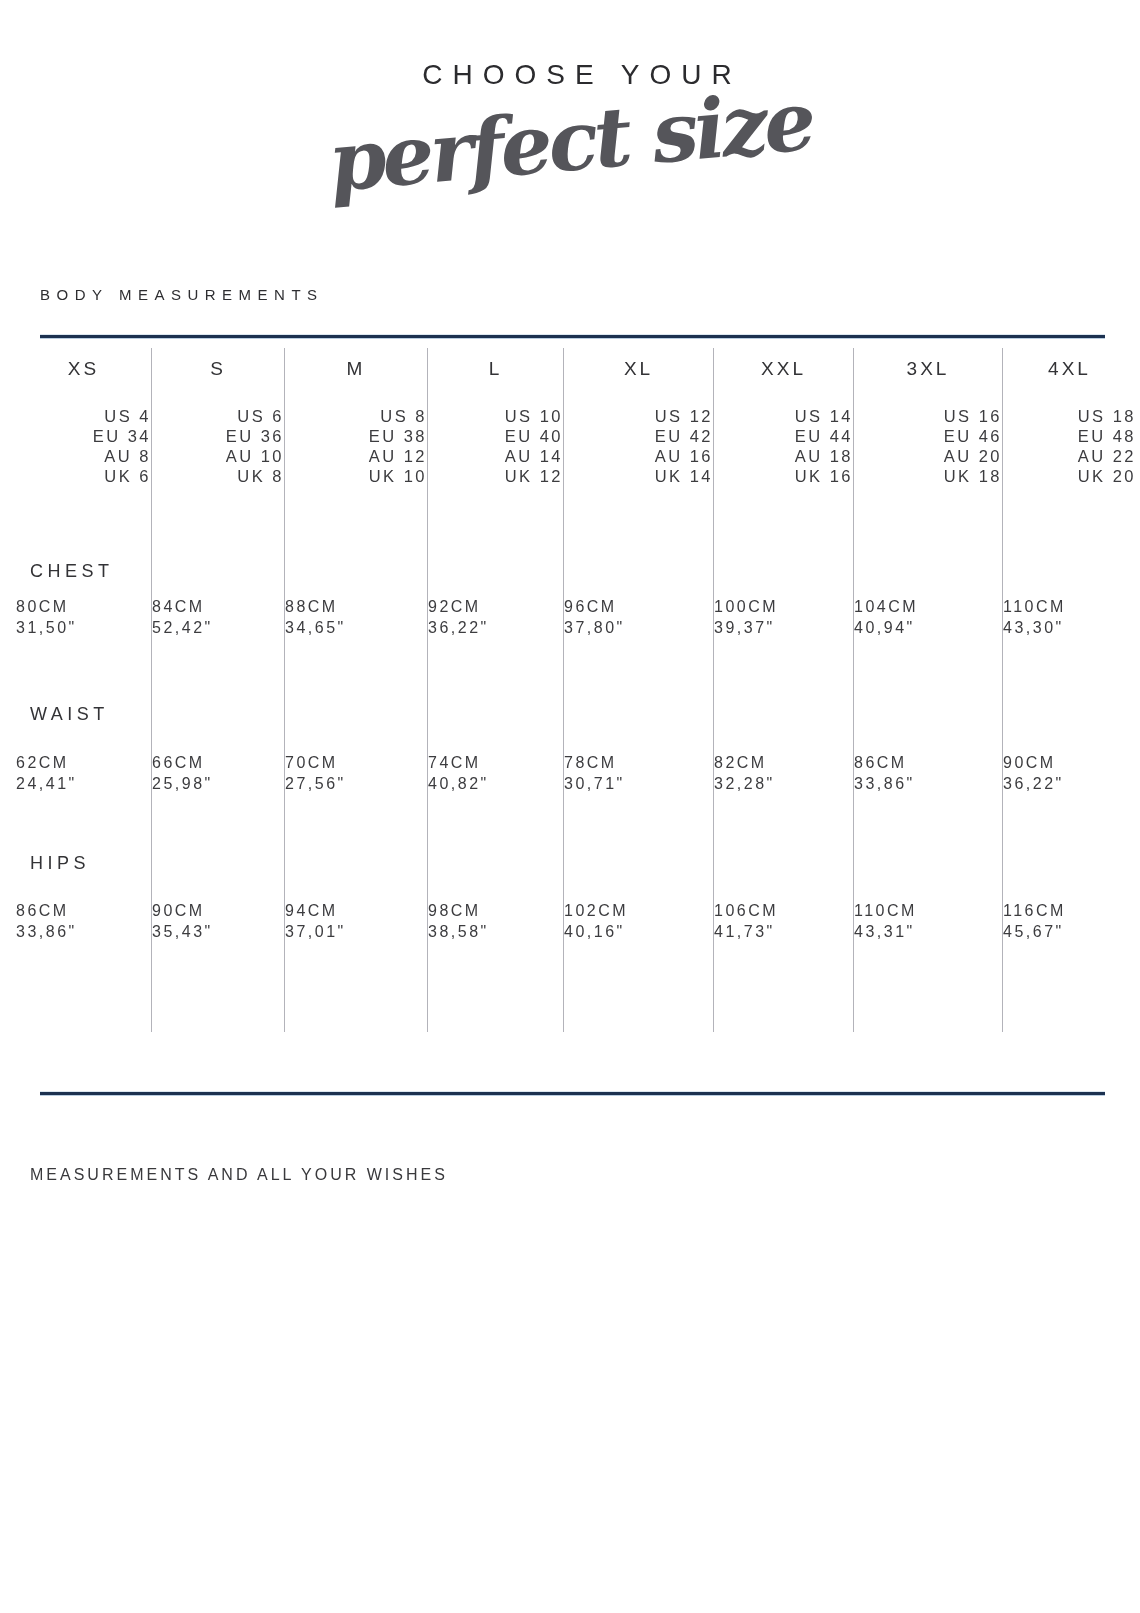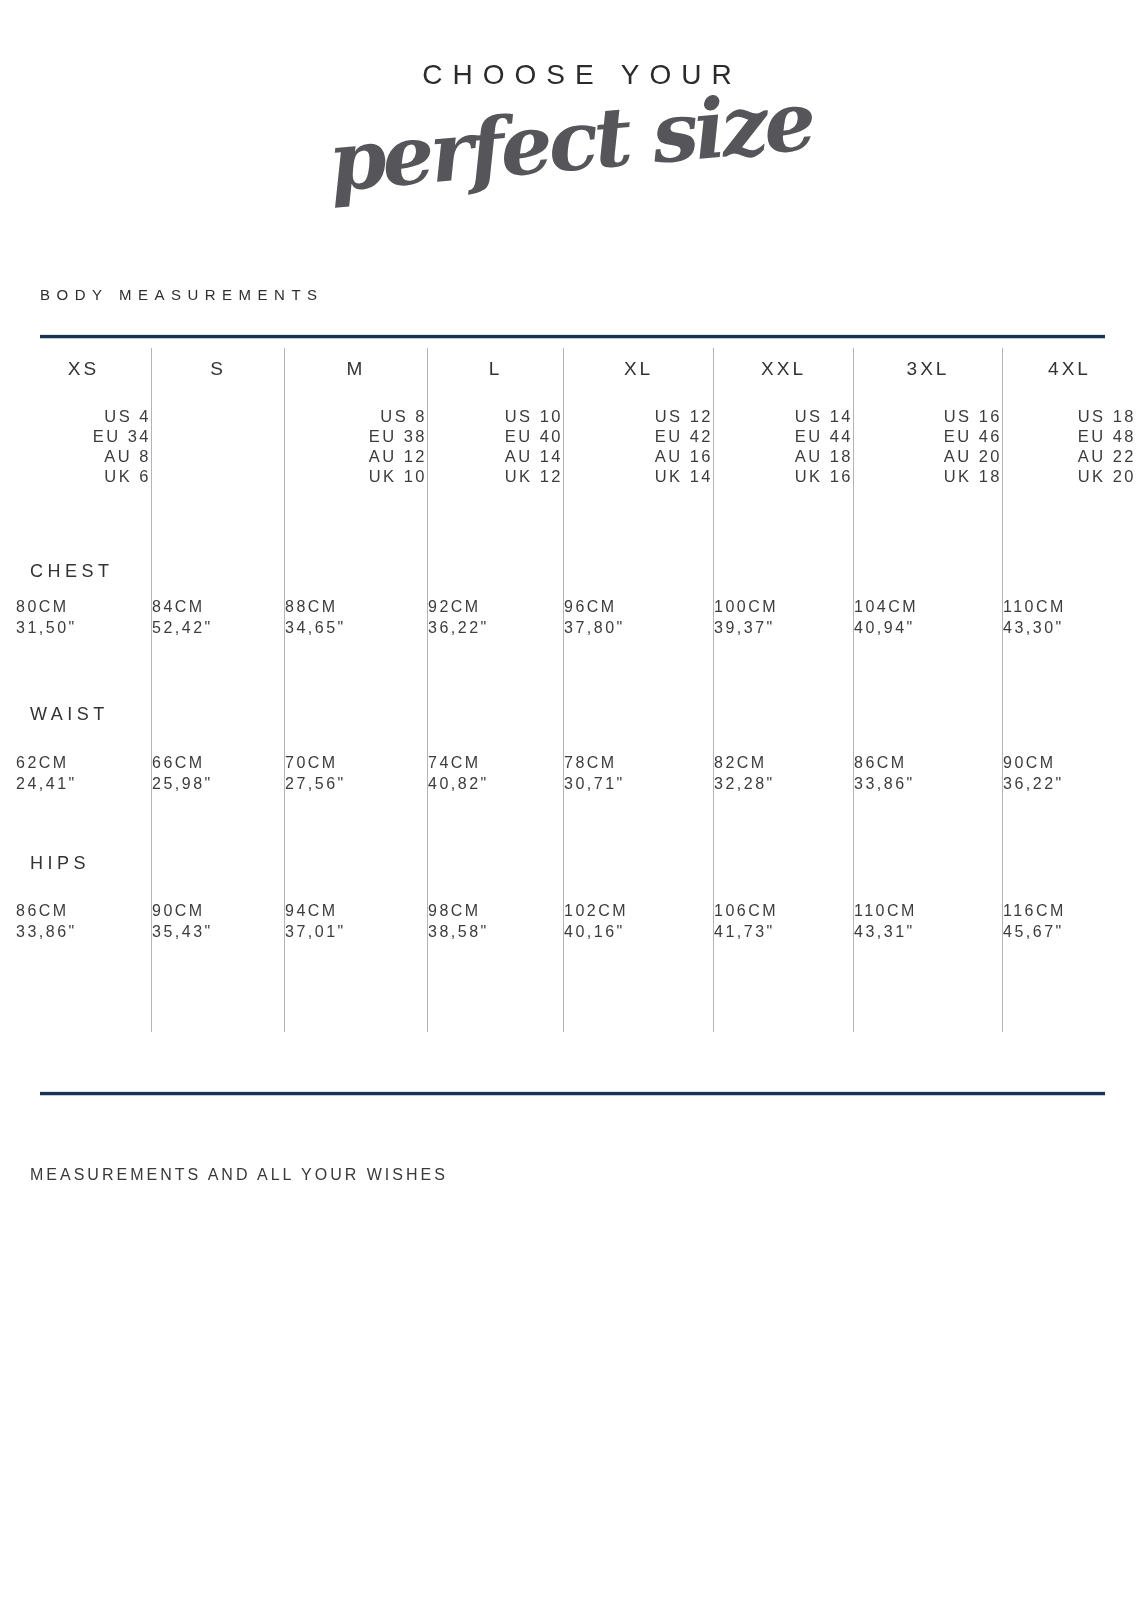--- a/index.html
+++ b/index.html
@@ -147,20 +147,24 @@
       <div class="val chest">80CM
 31,50"</div>
       <div class="val waist">62CM
 24,41"</div>
       <div class="val hips">86CM
 33,86"</div>
     </div>
 
     <div class="col">
       <div class="size-label">S</div>
+      <div class="conv">US 6
+EU 36
+AU 10
+UK 8</div>
       <div class="val chest">84CM
 52,42"</div>
       <div class="val waist">66CM
 25,98"</div>
       <div class="val hips">90CM
 35,43"</div>
     </div>
 
     <div class="col">
       <div class="size-label">M</div>

